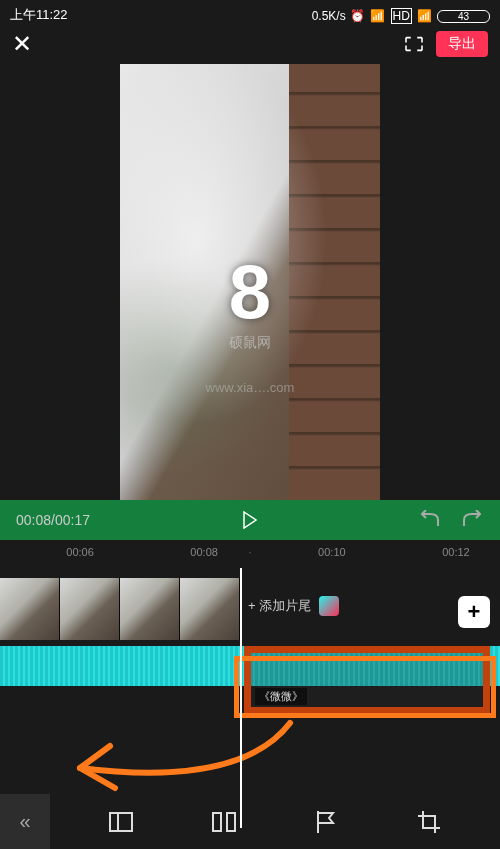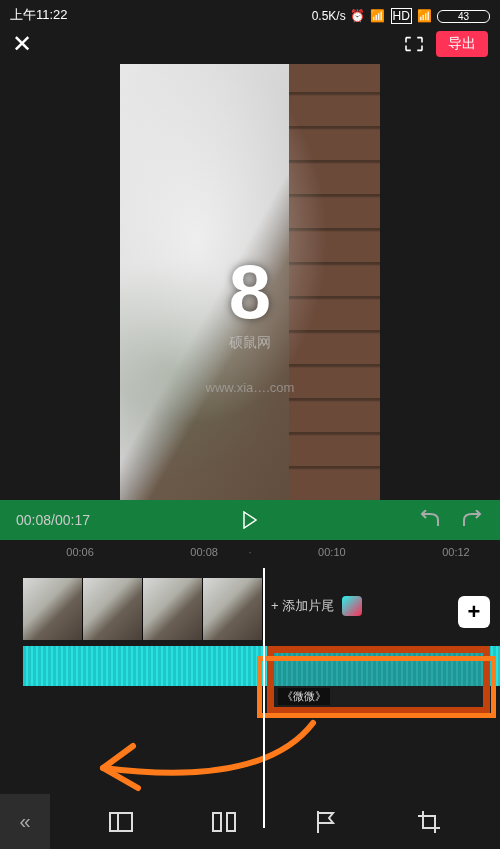--- a/index.html
+++ b/index.html
@@ -136,21 +136,20 @@
   color: #888;
   background: #1a1a1a;
   position: relative;
 }
 .ruler-tick { flex: 1; text-align: center; padding-left: 36px; }
 
 .timeline-area {
   position: relative;
   height: 230px;
   background: #1a1a1a;
-  margin-left: 23px;
 }
 .playhead {
   position: absolute;
   left: 240px;
   top: -10px;
   width: 2px;
   height: 260px;
   background: #fff;
   z-index: 20;
 }

